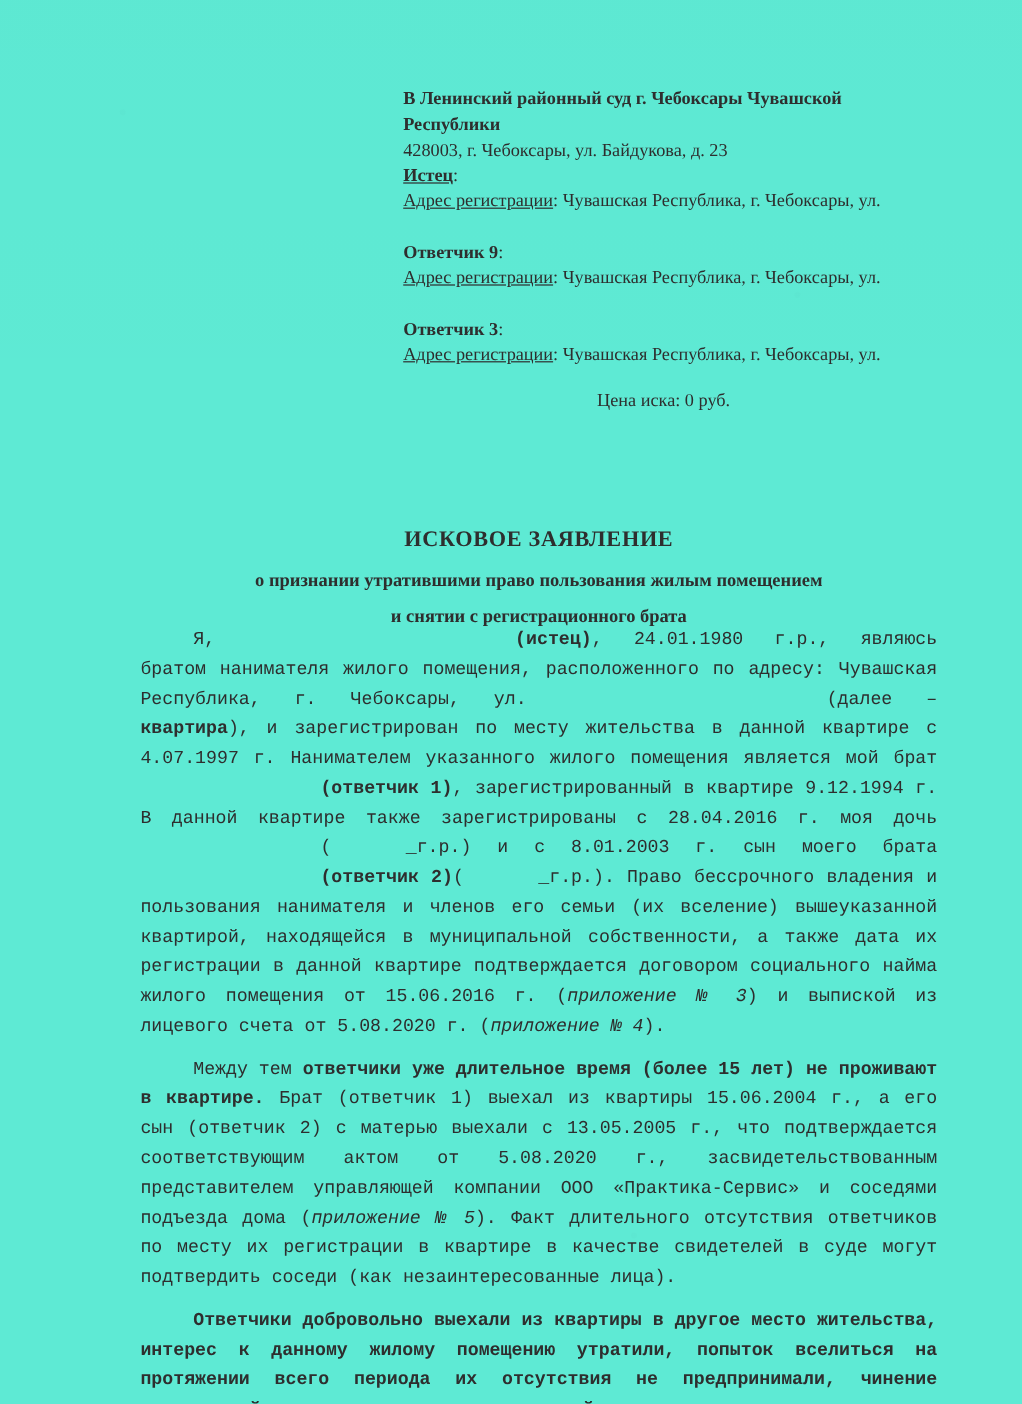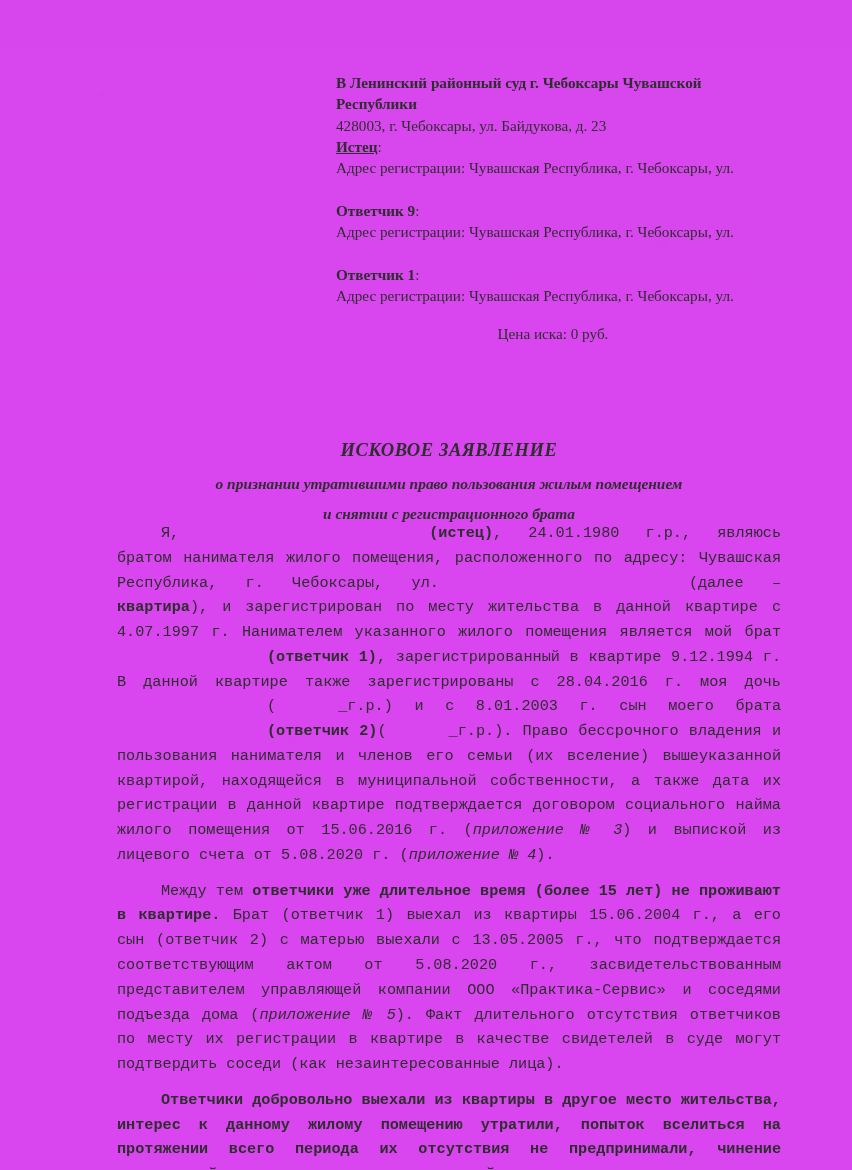--- a/index.html
+++ b/index.html
@@ -14,21 +14,21 @@
     overflow: hidden;
     font-family: "Liberation Serif", "DejaVu Serif", serif;
     color: #2e2e2e;
     -webkit-font-smoothing: antialiased;
   }
 
   
   .page {
     position: absolute;
     inset: 0;
-    background: #d946ef;
+    background: #5eead4;
   }
   .scan-noise {
     position: absolute;
     inset: 0;
     pointer-events: none;
     background:
       radial-gradient(circle at 12% 8%, rgba(0,0,0,0.012) 0 2px, transparent 3px),
       radial-gradient(circle at 78% 21%, rgba(0,0,0,0.010) 0 2px, transparent 3px),
       radial-gradient(circle at 34% 63%, rgba(0,0,0,0.010) 0 2px, transparent 3px),
       radial-gradient(circle at 62% 88%, rgba(0,0,0,0.010) 0 2px, transparent 3px),
@@ -58,20 +58,21 @@
   .court-address { display: block; }
   .party-line { display: block; }
   .party-label {
     font-weight: bold;
     margin-top: 36px;
   }
   .party-label.underlined {
     text-decoration: underline;
   }
   .addr-label {
+    text-decoration: underline;
   }
   .redacted {
     display: inline-block;
     color: transparent;
     background: transparent;
     vertical-align: baseline;
   }
   .redacted.w-md { width: 150px; }
   .redacted.w-lg { width: 210px; }
 
@@ -89,21 +90,20 @@
   .fees .fee-row:last-child { margin-bottom: 0; }
 
   
   .title-block {
     position: absolute;
     left: 117px;
     top: 440px;
     width: 664px;
     text-align: center;
     font-weight: bold;
-    font-style: italic;
   }
   .doc-title {
     font-size: 18.5px;
     letter-spacing: 0.6px;
     margin-bottom: 14px;
   }
   .doc-subtitle-1 {
     font-size: 15.4px;
     margin-bottom: 12px;
   }
@@ -170,21 +170,21 @@
         <span class="redacted w-lg"></span>
       </span>
 
       <span class="party-line">
         <span class="addr-label">Адрес регистрации</span><span>:</span>
         <span>Чувашская Республика, г. Чебоксары, ул.</span>
         <span class="redacted w-lg"></span>
       </span>
 
       <span class="party-line">
-        <span class="party-label">Ответчик 1</span><span>:</span>
+        <span class="party-label">Ответчик 3</span><span>:</span>
         <span class="redacted w-lg"></span>
       </span>
 
       <span class="party-line">
         <span class="addr-label">Адрес регистрации</span><span>:</span>
         <span>Чувашская Республика, г. Чебоксары, ул.</span>
         <span class="redacted w-lg"></span>
       </span>
     </div>
 

